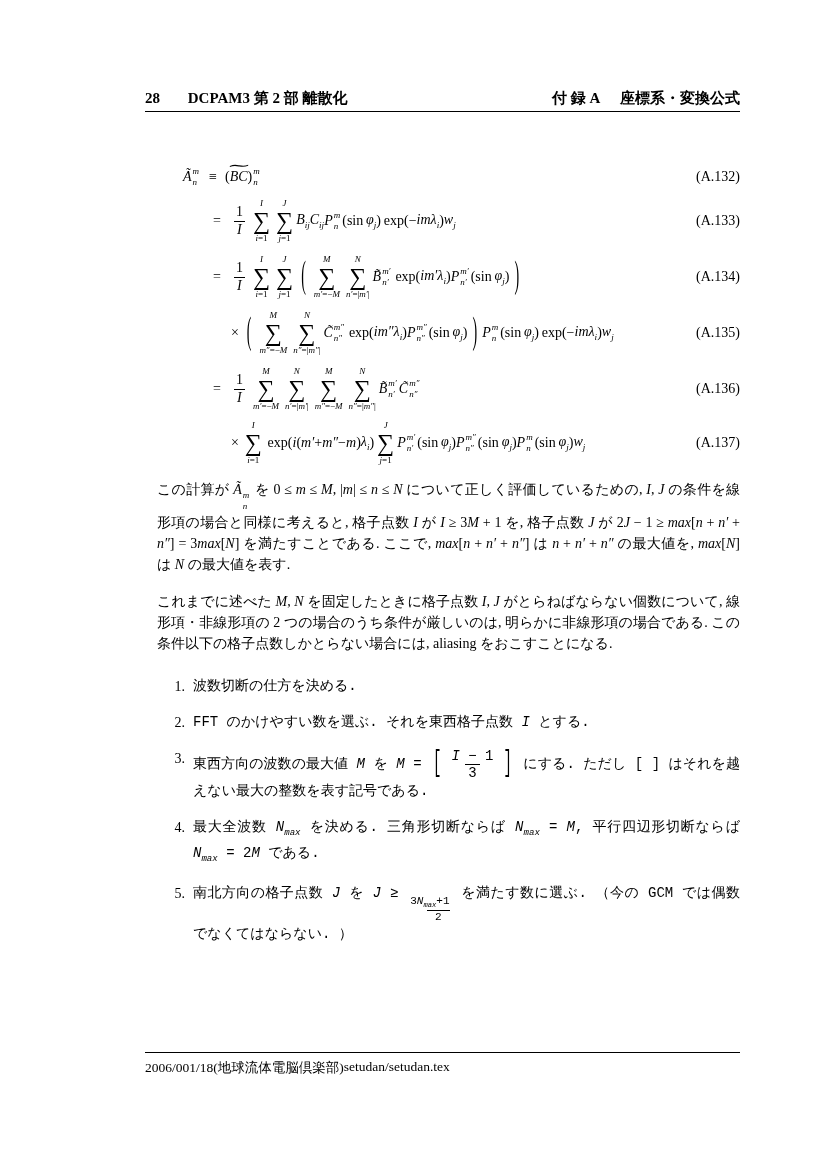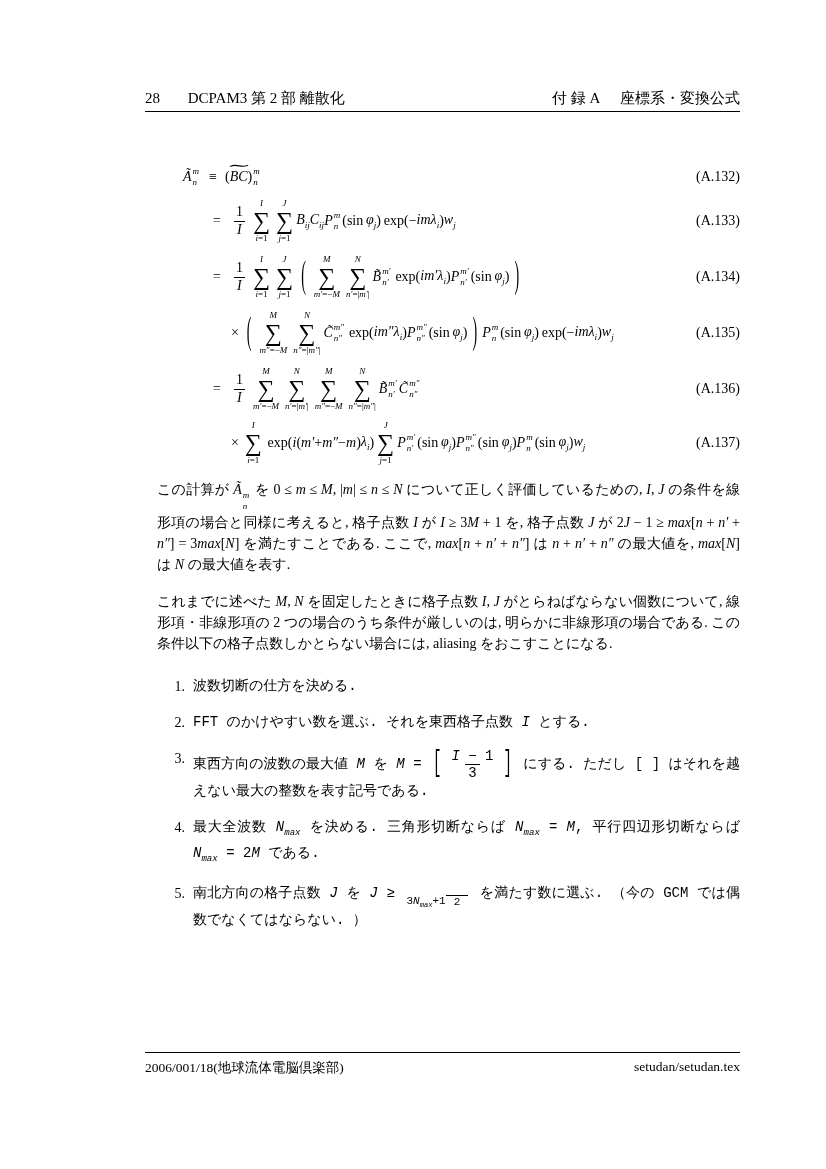--- a/index.html
+++ b/index.html
@@ -3,21 +3,21 @@
 <meta charset="utf-8">
 <style>
   html,body{margin:0;padding:0;background:#ffffff;}
   .page{
     position:relative;width:826px;height:1169px;background:#fff;color:#000;
     font-family:"Liberation Serif","DejaVu Serif",serif;
     box-sizing:border-box;padding:88px 86px 0 145px;overflow:hidden;
   }
   
   .hdr{display:flex;justify-content:space-between;align-items:baseline;
-       font-weight:normal;font-size:15px;line-height:20px;}
+       font-weight:bold;font-size:15px;line-height:20px;}
   .hdr-left,.hdr-right{white-space:nowrap;}
   .pgnum{margin-right:24px;}
   .hdr-appendix{margin-right:16px;}
   .hdr-rule{border-bottom:1.2px solid #000;margin-top:3px;}
   
   .eqs{margin-top:52px;font-size:14px;}
   .eqrow{position:relative;display:flex;align-items:center;margin-bottom:6px;
          min-height:50px;white-space:nowrap;}
   .eqrow.r1{min-height:26px;}
   .eqrow.r6{min-height:44px;}
@@ -44,26 +44,26 @@
   .wt::before{content:"∼";position:absolute;left:50%;top:-0.85em;
               transform:translateX(-50%) scaleX(2.2);font-size:0.95em;font-style:normal;}
   sub{font-size:0.65em;}
   
   .para{font-size:14px;line-height:21px;text-align:justify;margin:12px 0 16px 12px;}
   .para + .para{margin-top:16px;}
   .steps{margin:22px 0 0 0;padding:0;list-style:none;font-size:14px;line-height:21px;}
   .step{display:flex;margin-bottom:15px;}
   .step-num{flex:none;width:20px;text-align:right;margin-left:20px;margin-right:8px;}
   .step-text{flex:1;text-align:justify;font-family:Liberation Mono, monospace;}
-  .ifr{display:inline-flex;flex-direction:row;align-items:flex-start;
+  .ifr{display:inline-flex;flex-direction:column;align-items:flex-end;
        vertical-align:-0.6em;font-size:11px;line-height:1.2;margin:0 3px;}
   .ifr .dn{border-top:1px solid #000;padding:0 8px;}
   
   .ftr{position:absolute;left:145px;right:86px;top:1052px;border-top:1px solid #000;
-       padding-top:6px;display:flex;justify-content:space-between;font-size:13.5px;}
+       padding-top:6px;display:flex;justify-content:flex-start;font-size:13.5px;}
 </style>
 </head>
 <body>
 
 <div class="page">
 
   <header class="hdr">
     <div class="hdr-left">
       <span class="pgnum">28</span>
       <span>DCPAM3 第 2 部 離散化</span>

